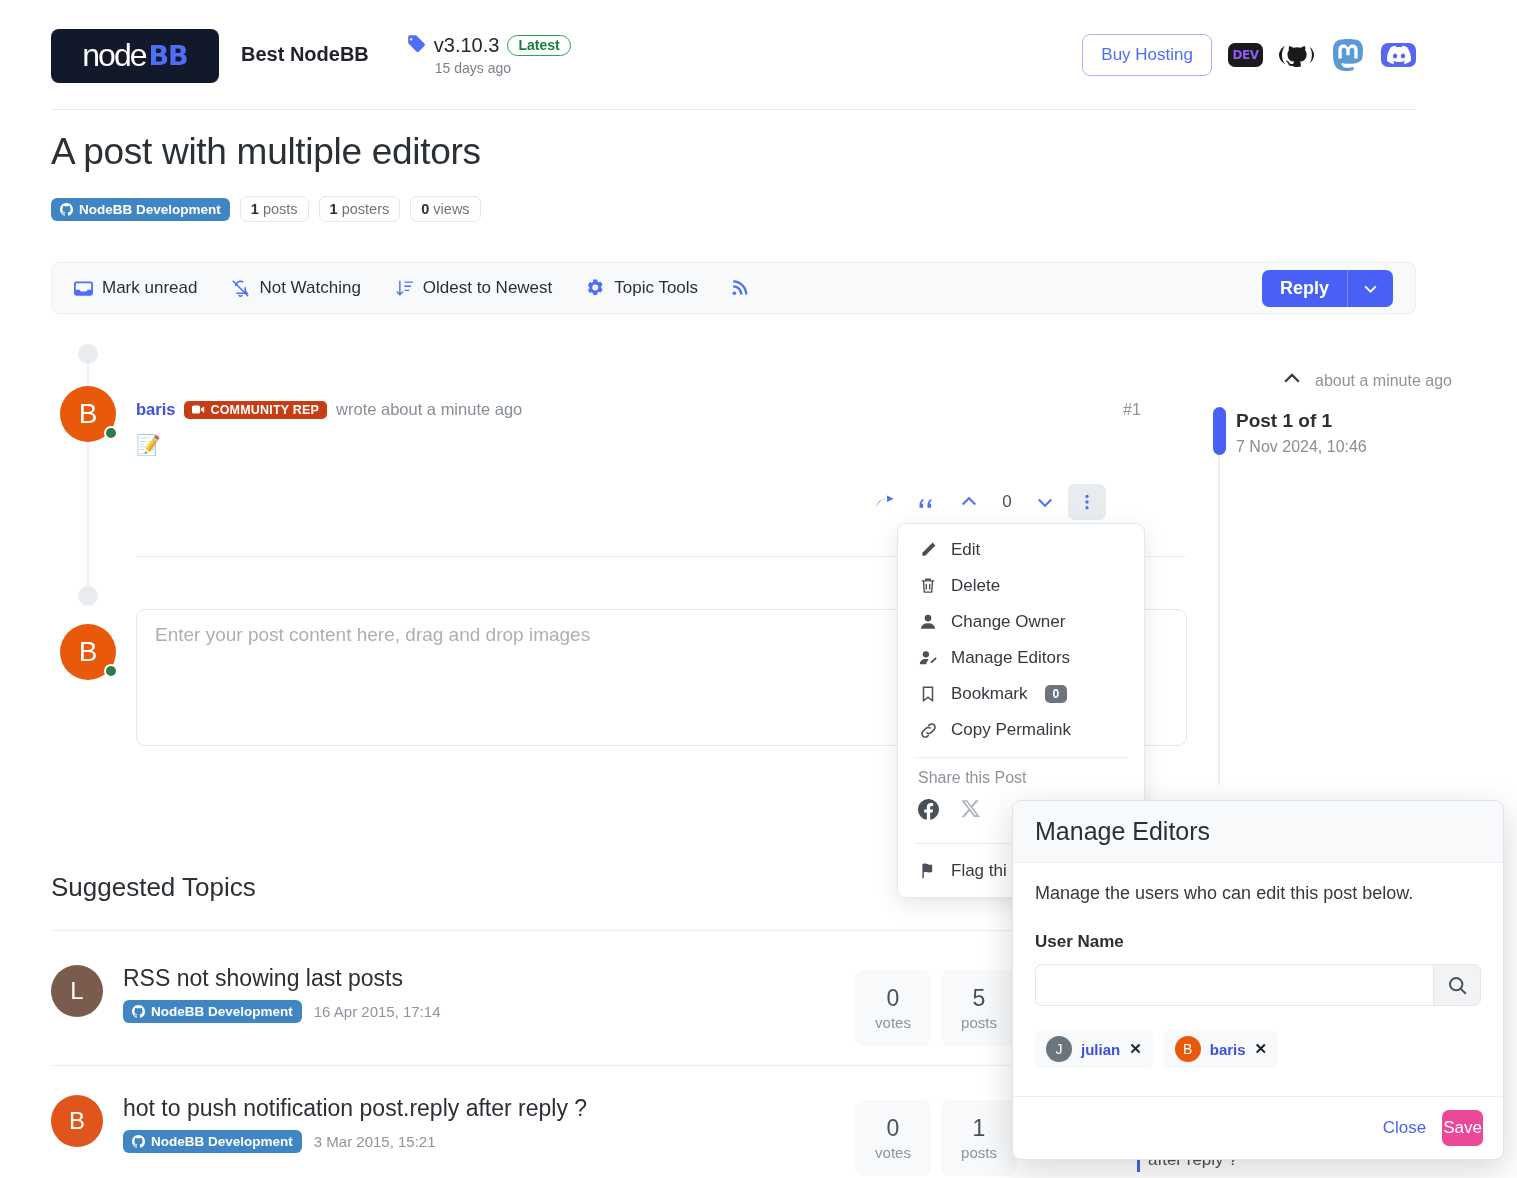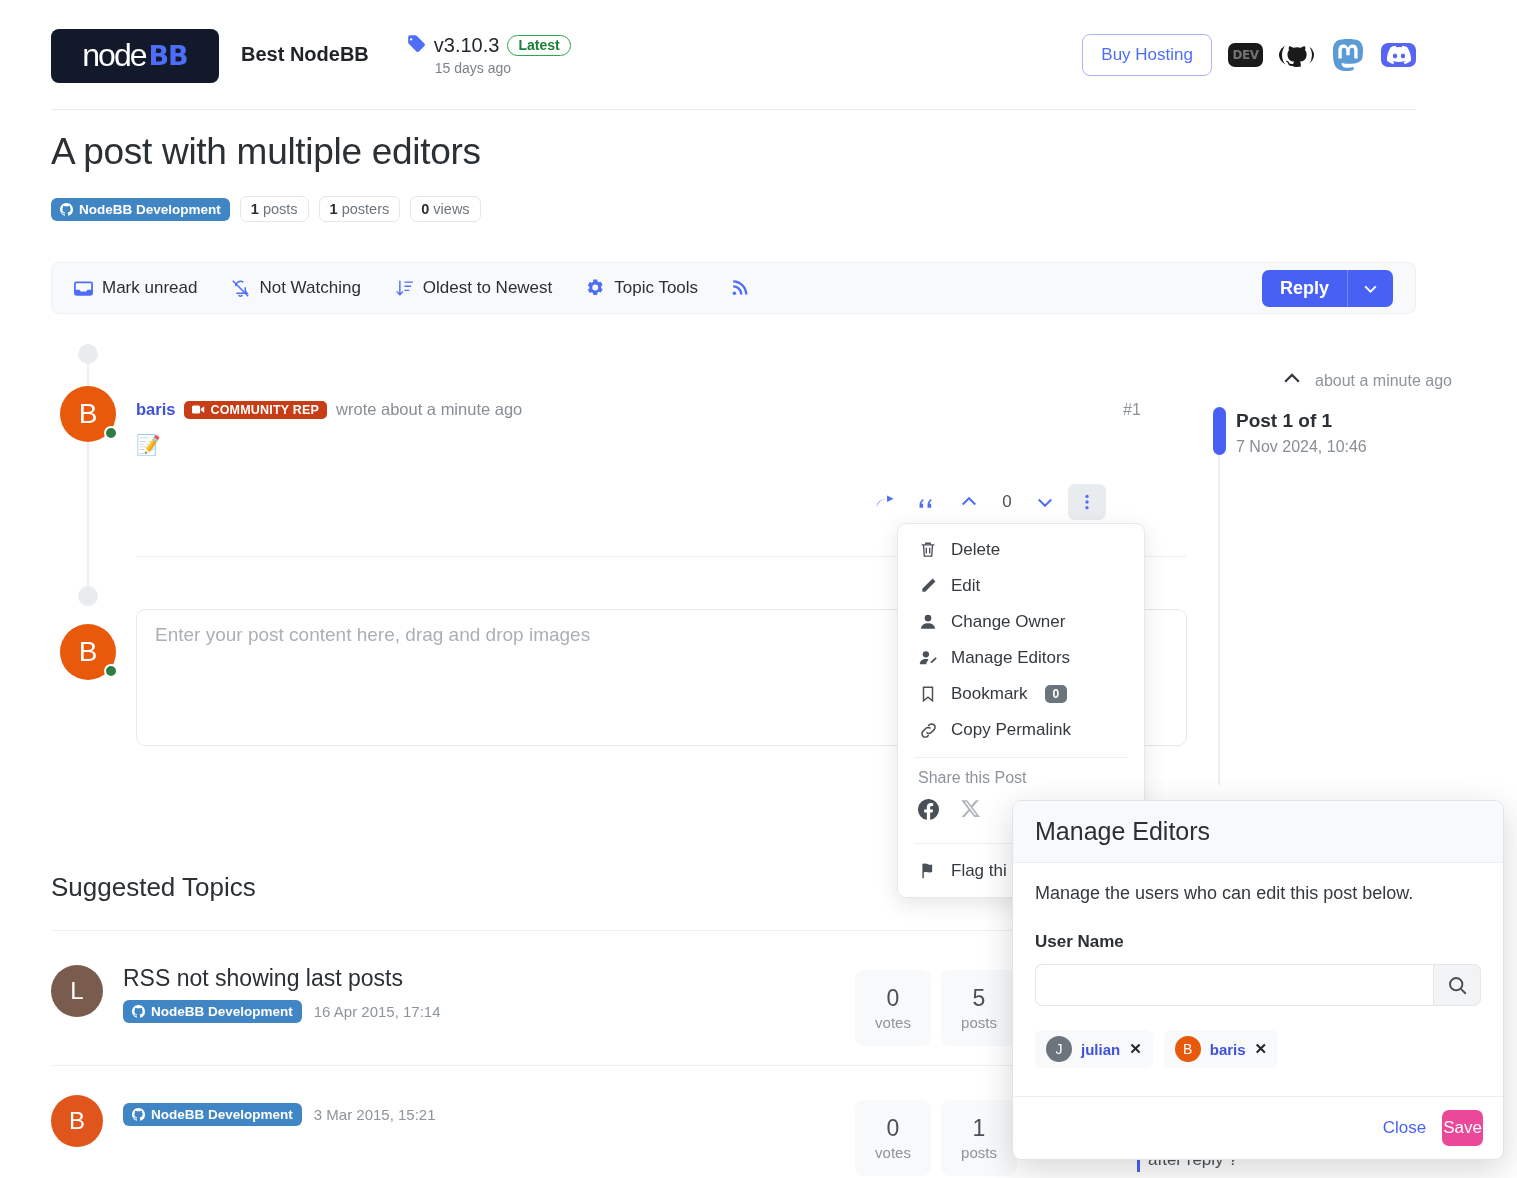--- a/index.html
+++ b/index.html
@@ -46,21 +46,21 @@
   .header-right {
     margin-left: auto; display: flex; align-items: center; gap: 16px;
   }
   .buy-hosting {
     border: 1px solid #a9b5f7; color: #4f6ef7; background: #fff;
     border-radius: 8px; padding: 10px 18px; font-size: 17px; cursor: pointer;
   }
   .sq-icon {
     width: 35px; height: 24px; border-radius: 7px;
     display: flex; align-items: center; justify-content: center;
-    color: #737373; font-weight: bold;
+    color: #8b5cf6; font-weight: bold;
   }
   .ic-dev { background: #1a1a1a; font-size: 12px; letter-spacing: -0.5px; font-family: "DejaVu Sans", sans-serif;}
   .ic-gh { background: #1a1a1a; border-radius: 50%; }
   .ic-mast { background: #ffffff; }
   .ic-discord { background: #5865f2; }
 
   
   .topic-title {
     position: absolute; left: 51px; top: 131px;
     font-size: 37px; font-weight: 400; color: #2b3035; letter-spacing: -0.3px;
@@ -454,20 +454,21 @@
     </div>
   </div>
 
   <div class="sug-row" style="top:1065px;"></div>
 
   <div class="topic-item" style="top:1095px;">
     <div class="topic-av" style="background:#e0551b;">
         <span>B</span>
       </div>
     <div class="topic-main">
+      <div class="topic-name">hot to push notification post.reply after reply ?</div>
       <div class="topic-sub">
         <div class="cat-badge">
           <svg width="13" height="13" viewBox="0 0 16 16" fill="#fff">
               <path d="M8 0C3.58 0 0 3.58 0 8c0 3.54 2.29 6.53 5.47 7.59.4.07.55-.17.55-.38 0-.19-.01-.82-.01-1.49-2.01.37-2.53-.49-2.69-.94-.09-.23-.48-.94-.82-1.13-.28-.15-.68-.52-.01-.53.63-.01 1.08.58 1.23.82.72 1.21 1.87.87 2.33.66.07-.52.28-.87.51-1.07-1.78-.2-3.64-.89-3.64-3.95 0-.87.31-1.59.82-2.15-.08-.2-.36-1.02.08-2.12 0 0 .67-.21 2.2.82a7.4 7.4 0 0 1 2-.27c.68 0 1.36.09 2 .27 1.53-1.04 2.2-.82 2.2-.82.44 1.1.16 1.92.08 2.12.51.56.82 1.27.82 2.15 0 3.07-1.87 3.75-3.65 3.95.29.25.54.73.54 1.48 0 1.07-.01 1.93-.01 2.2 0 .21.15.46.55.38A8.01 8.01 0 0 0 16 8c0-4.42-3.58-8-8-8z"></path>
             </svg>
           <span>NodeBB Development</span>
         </div>
         <div class="topic-date">3 Mar 2015, 15:21</div>
       </div>
     </div>
@@ -493,33 +494,33 @@
     <span class="rt-ago">about a minute ago</span>
   </div>
   <div class="rt-line"></div>
   <div class="rt-bar"></div>
   <div class="rt-title">Post 1 of 1</div>
   <div class="rt-date">7 Nov 2024, 10:46</div>
 
   <div class="menu">
     <div class="menu-item">
       <span class="mi">
+          <svg width="18" height="18" viewBox="0 0 16 16" fill="#495057">
+            <path d="M12.1 1.4 14.6 3.9 5.5 13H3v-2.5L12.1 1.4z"></path>
+          </svg>
+        </span>
+      <span>Edit</span>
+    </div>
+    <div class="menu-item">
+      <span class="mi">
           <svg width="18" height="18" viewBox="0 0 16 16" fill="none" stroke="#495057" stroke-width="1.2">
             <path d="M2.5 3.5h11M6 3.5V2h4v1.5M4 3.5l.7 10h6.6l.7-10M6.5 6v5M9.5 6v5"></path>
           </svg>
         </span>
       <span>Delete</span>
-    </div>
-    <div class="menu-item">
-      <span class="mi">
-          <svg width="18" height="18" viewBox="0 0 16 16" fill="#495057">
-            <path d="M12.1 1.4 14.6 3.9 5.5 13H3v-2.5L12.1 1.4z"></path>
-          </svg>
-        </span>
-      <span>Edit</span>
     </div>
     <div class="menu-item">
       <span class="mi">
           <svg width="18" height="18" viewBox="0 0 16 16" fill="#495057">
             <circle cx="8" cy="4.5" r="3"></circle>
             <path d="M1.8 14c0-3.2 2.8-5 6.2-5s6.2 1.8 6.2 5H1.8z"></path>
           </svg>
         </span>
       <span>Change Owner</span>
     </div>

